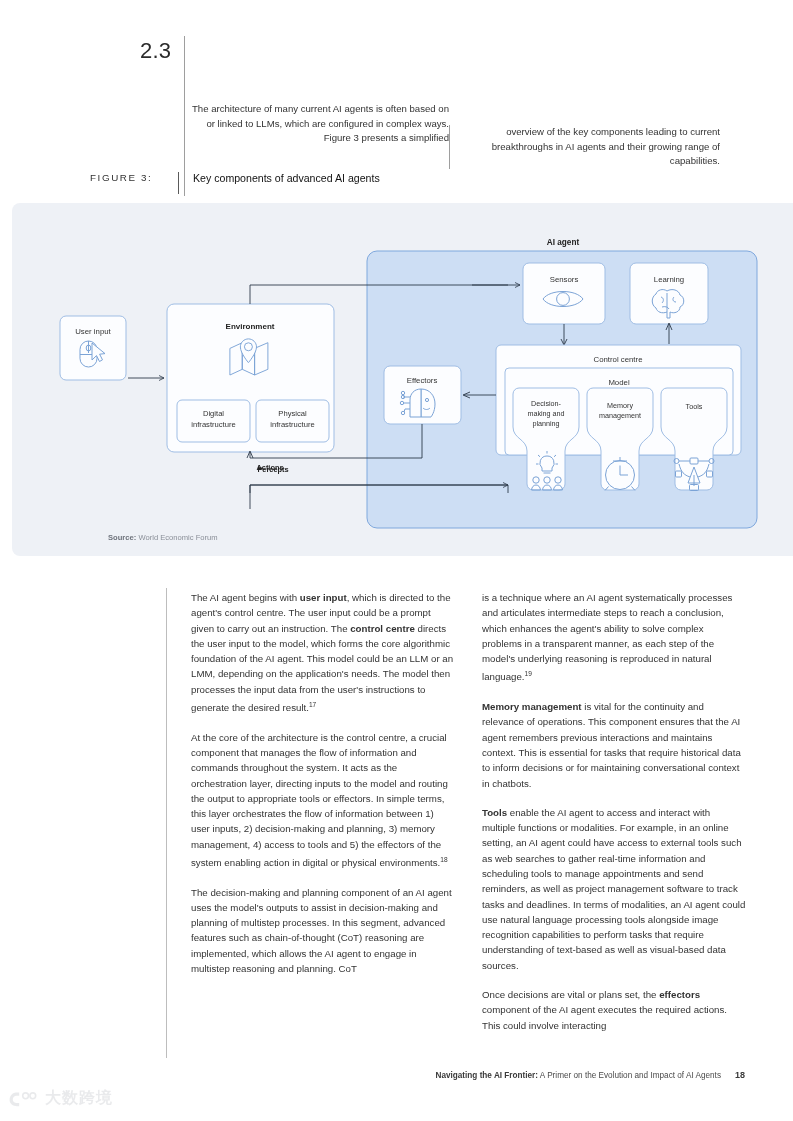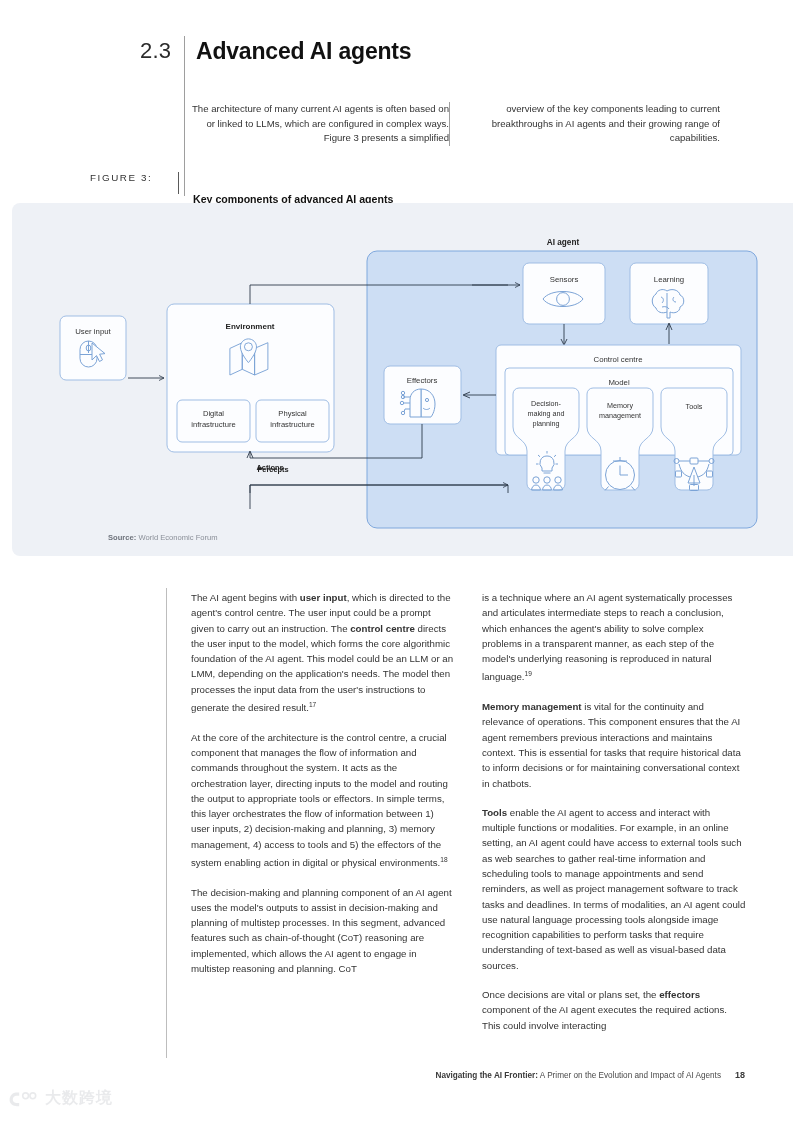--- a/index.html
+++ b/index.html
@@ -70,20 +70,21 @@
     font-size: 9.6px;
     line-height: 14.6px;
     color: #333333;
     width: 258px;
     text-align: right;
   }
   .intro-col.right {
     padding-left: 24px;
     border-left: 1px solid #9e9e9e;
     width: 246px;
+    margin-top: 23px;
   }
 
   
   .fig-caption {
     position: absolute;
     left: 90px;
     top: 172px;
     display: flex;
     align-items: flex-start;
     height: 22px;
@@ -95,23 +96,22 @@
     width: 88px;
   }
   .fig-rule {
     width: 1px;
     height: 22px;
     background: #5a5a5a;
     margin-right: 14px;
   }
   .fig-title {
     font-size: 10.6px;
-    font-weight: 700;
+    font-weight: 400;
     color: #111111;
-    margin-top: 21px;
   }
 
   
   .fig-band {
     position: absolute;
     left: 12px;
     top: 203px;
     width: 793px;
     height: 353px;
     background: #eef1f6;
@@ -196,21 +196,20 @@
   
   .dg-label { font-family: "Liberation Sans", sans-serif; }
 </style>
 </head>
 <body>
 
 <div class="page">
 
   <div class="section-head">
     <div class="section-num">2.3</div>
-    <div class="section-title">Advanced AI agents</div>
   </div>
   <div class="head-rule"></div>
 
   <div class="intro">
     <div class="intro-col left">The architecture of many current AI agents is often based on or linked to LLMs, which are configured in complex ways. Figure 3 presents a simplified</div>
     <div class="intro-col right">overview of the key components leading to current breakthroughs in AI agents and their growing range of capabilities.</div>
   </div>
 
   <div class="fig-caption">
     <div class="fig-label">FIGURE 3:</div>

